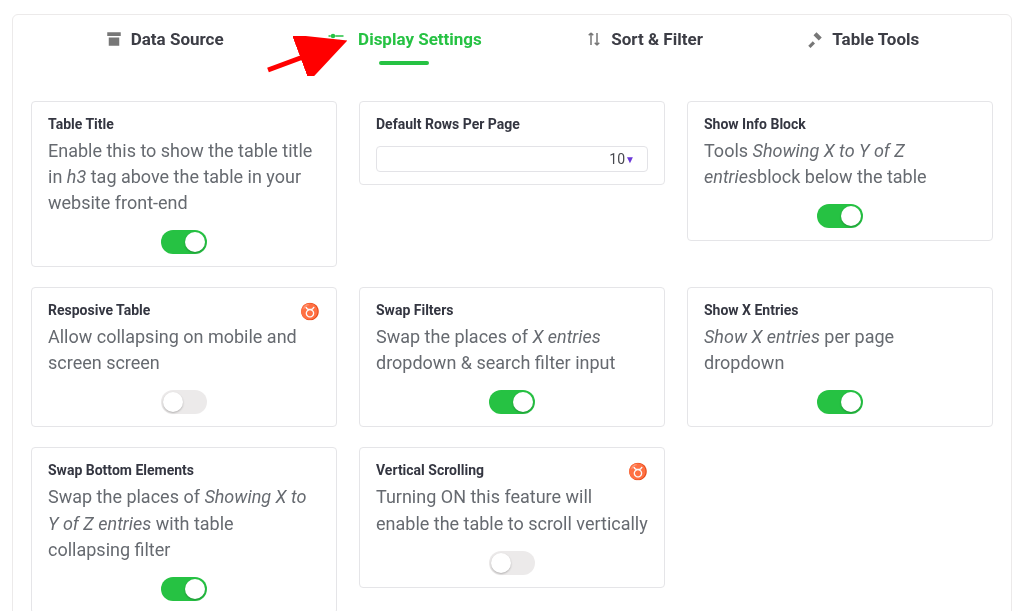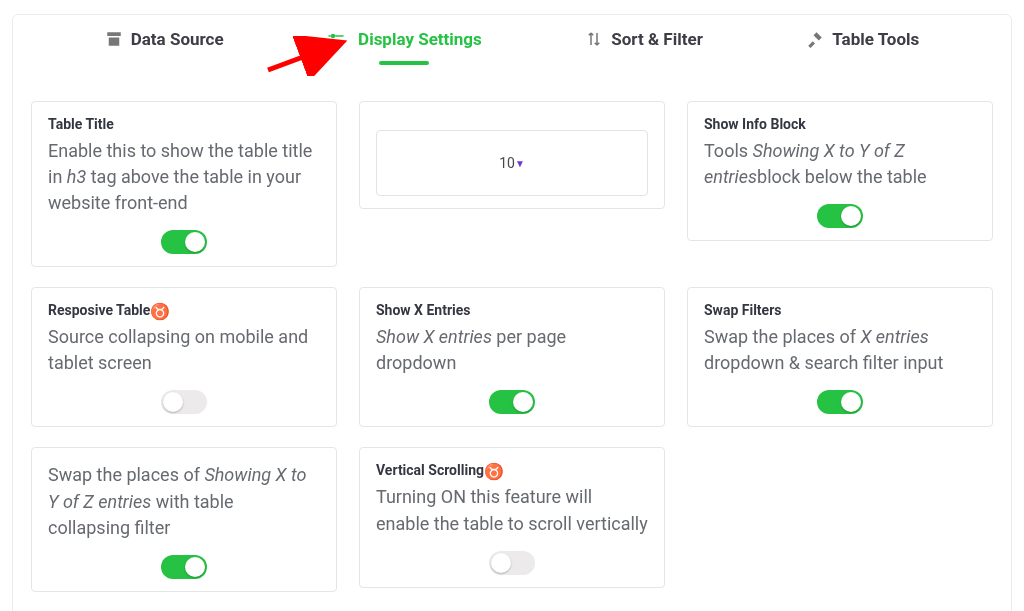--- a/index.html
+++ b/index.html
@@ -72,21 +72,21 @@
     align-items: start;
   }
   .card {
     border: 1px solid #e5e5e8;
     border-radius: 4px;
     padding: 14px 16px 12px 16px;
     background: #fff;
   }
   .card-head {
     display: flex;
-    justify-content: flex-start;
+    justify-content: space-between;
     align-items: flex-start;
   }
   .card-title {
     font-weight: 700;
     font-size: 14px;
     color: #343641;
     margin-bottom: 6px;
   }
   .card-desc {
     font-size: 18px;
@@ -122,25 +122,25 @@
     left: 2px;
     transition: left .15s;
   }
   .toggle.on .knob { left: 24px; }
 
   
   .select {
     width: 100%;
     border: 1px solid #e3e3e7;
     border-radius: 4px;
-    padding: 24px 12px;
+    padding: 4px 12px;
     font-size: 14px;
     color: #47484f;
     display: flex;
-    justify-content: center;
+    justify-content: flex-end;
     align-items: center;
     margin-top: 14px;
     cursor: pointer;
     background:#fff;
   }
   .select .caret { color: #6b38d8; font-size: 10px; }
 
   
   .pro-badge {
     color: #6b38d8;
@@ -220,20 +220,21 @@
         <span>Enable this to show the table title in </span><i>h3</i><span> tag above the table in your website front-end</span>
       </div>
       <div class="control-row">
         <div class="toggle on">
               <div class="knob"></div>
             </div>
       </div>
     </div>
 
     <div class="card">
+      <div class="card-title">Default Rows Per Page</div>
       <div class="select">
         <span>10</span>
         <span class="caret">▼</span>
       </div>
     </div>
 
     <div class="card">
       <div class="card-title">Show Info Block</div>
       <div class="card-desc">
         <span>Tools </span><i>Showing X to Y of Z entries</i><span>block below the table</span>
@@ -243,53 +244,54 @@
               <div class="knob"></div>
             </div>
       </div>
     </div>
 
     <div class="card">
       <div class="card-head">
         <div class="card-title">Resposive Table</div>
         <span class="pro-badge">♉</span>
       </div>
-      <div class="card-desc">Source collapsing on mobile and tablet screen</div>
+      <div class="card-desc">Allow collapsing on mobile and screen screen</div>
       <div class="control-row">
         <div class="toggle">
               <div class="knob"></div>
             </div>
       </div>
     </div>
 
     <div class="card">
+      <div class="card-title">Swap Filters</div>
+      <div class="card-desc">
+        <span>Swap the places of </span><i>X entries</i><span> dropdown &amp; search filter input</span>
+      </div>
+      <div class="control-row">
+        <div class="toggle on">
+              <div class="knob"></div>
+            </div>
+      </div>
+    </div>
+
+    <div class="card">
       <div class="card-title">Show X Entries</div>
       <div class="card-desc">
         <i>Show X entries</i><span> per page dropdown</span>
       </div>
       <div class="control-row">
         <div class="toggle on">
               <div class="knob"></div>
             </div>
       </div>
     </div>
 
     <div class="card">
-      <div class="card-title">Swap Filters</div>
-      <div class="card-desc">
-        <span>Swap the places of </span><i>X entries</i><span> dropdown &amp; search filter input</span>
-      </div>
-      <div class="control-row">
-        <div class="toggle on">
-              <div class="knob"></div>
-            </div>
-      </div>
-    </div>
-
-    <div class="card">
+      <div class="card-title">Swap Bottom Elements</div>
       <div class="card-desc">
         <span>Swap the places of </span><i>Showing X to Y of Z entries</i><span> with table collapsing filter</span>
       </div>
       <div class="control-row">
         <div class="toggle on">
               <div class="knob"></div>
             </div>
       </div>
     </div>
 

